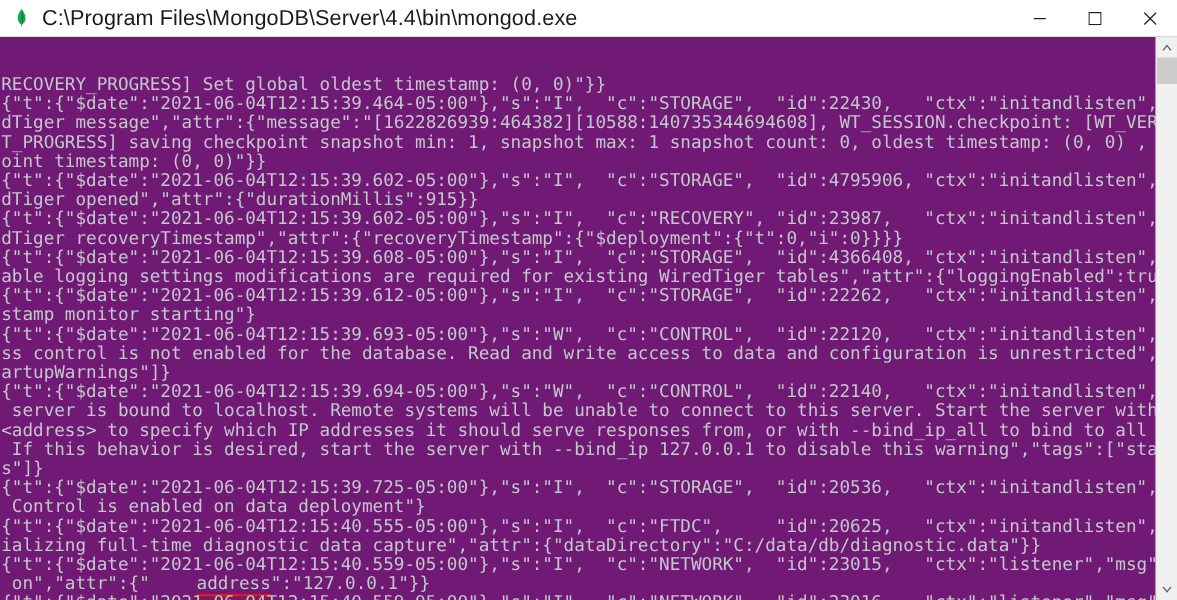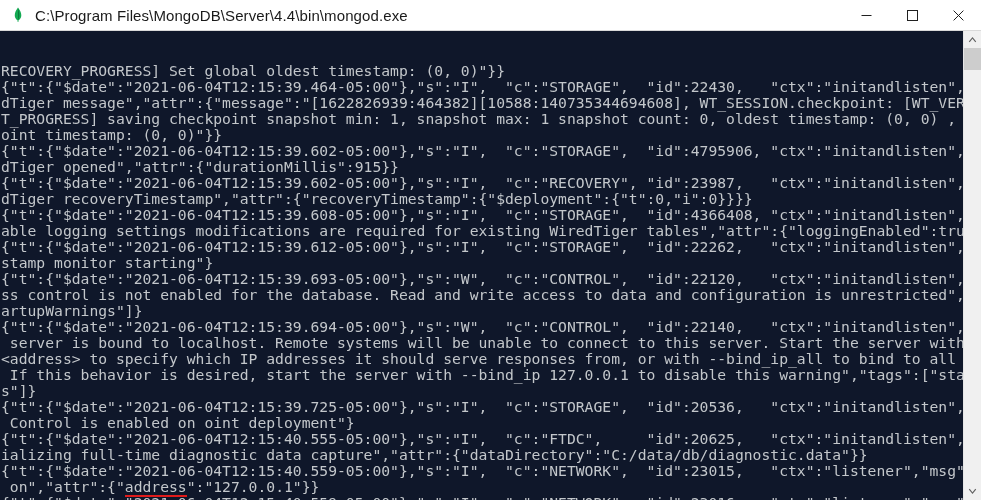--- a/index.html
+++ b/index.html
@@ -43,21 +43,21 @@
   }
   .app-icon {
     width: 16px;
     height: 16px;
     flex: 0 0 16px;
     margin-right: 9px;
     display: block;
   }
   .title-text {
     font-family: "Liberation Sans", sans-serif;
-    font-size: 15px;
+    font-size: 18px;
     color: #1a1a1a;
     white-space: nowrap;
     overflow: hidden;
     text-overflow: ellipsis;
     letter-spacing: 0.1px;
   }
   .win-buttons {
     display: flex;
     height: 100%;
     flex: 0 0 auto;
@@ -74,21 +74,21 @@
     padding: 0;
   }
 
   
   .console {
     position: absolute;
     left: 0;
     top: 31px;
     width: 963px;
     height: 469px;
-    background: #0f172a;
+    background: #701a75;
     overflow: hidden;
     box-sizing: border-box;
   }
   .console-text {
     display: block;
     margin: 0;
     padding: 0 0 0 1px;
     font-family: "DejaVu Sans Mono", "Liberation Mono", monospace;
     font-size: 14.7px;
     line-height: 16.02px;
@@ -98,20 +98,21 @@
     -webkit-font-smoothing: none;
   }
   .console-line {
     display: block;
     height: 16.02px;
     white-space: pre;
   }
   .hl {
     border-bottom: 2px solid #e01b1b;
     padding-bottom: 0px;
+    margin-left: 39px;
   }
 
   
   .scrollbar {
     position: absolute;
     right: 0;
     top: 31px;
     width: 18px;
     height: 469px;
     background: #f0f0f0;
@@ -200,21 +201,21 @@
 </span><span class="console-line">stamp monitor starting"}
 </span><span class="console-line">{"t":{"$date":"2021-06-04T12:15:39.693-05:00"},"s":"W",  "c":"CONTROL",  "id":22120,   "ctx":"initandlisten","msg":"Acce
 </span><span class="console-line">ss control is not enabled for the database. Read and write access to data and configuration is unrestricted","tags":["st
 </span><span class="console-line">artupWarnings"]}
 </span><span class="console-line">{"t":{"$date":"2021-06-04T12:15:39.694-05:00"},"s":"W",  "c":"CONTROL",  "id":22140,   "ctx":"initandlisten","msg":"This
 </span><span class="console-line"> server is bound to localhost. Remote systems will be unable to connect to this server. Start the server with --bind_ip
 </span><span class="console-line">&lt;address&gt; to specify which IP addresses it should serve responses from, or with --bind_ip_all to bind to all interfaces.
 </span><span class="console-line"> If this behavior is desired, start the server with --bind_ip 127.0.0.1 to disable this warning","tags":["startupWarning
 </span><span class="console-line">s"]}
 </span><span class="console-line">{"t":{"$date":"2021-06-04T12:15:39.725-05:00"},"s":"I",  "c":"STORAGE",  "id":20536,   "ctx":"initandlisten","msg":"Flow
-</span><span class="console-line"> Control is enabled on oint deployment"}
+</span><span class="console-line"> Control is enabled on data deployment"}
 </span><span class="console-line">{"t":{"$date":"2021-06-04T12:15:40.555-05:00"},"s":"I",  "c":"FTDC",     "id":20625,   "ctx":"initandlisten","msg":"Init
 </span><span class="console-line">ializing full-time diagnostic data capture","attr":{"dataDirectory":"C:/data/db/diagnostic.data"}}
 </span><span class="console-line">{"t":{"$date":"2021-06-04T12:15:40.559-05:00"},"s":"I",  "c":"NETWORK",  "id":23015,   "ctx":"listener","msg":"Listening
 </span></span><span class="console-line"><span> on","attr":{"</span><span class="hl">address</span><span>":"127.0.0.1"}}</span>
 </span><span id="plain-lines-2"><span class="console-line">{"t":{"$date":"2021-06-04T12:15:40.559-05:00"},"s":"I",  "c":"NETWORK",  "id":23016,   "ctx":"listener","msg":"Waiting f
 </span></span>
     </div>
   </div>
 
   <div class="scrollbar">

